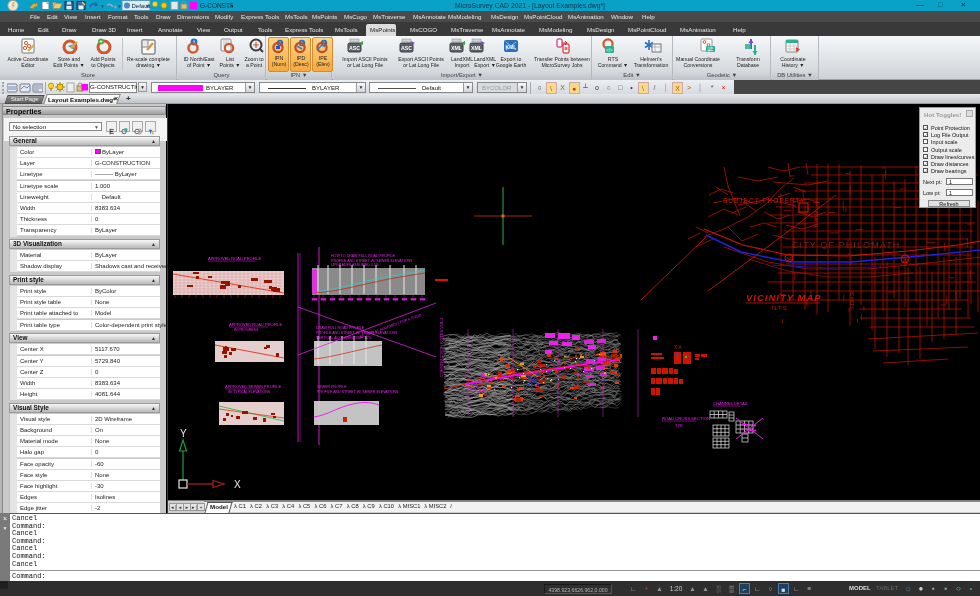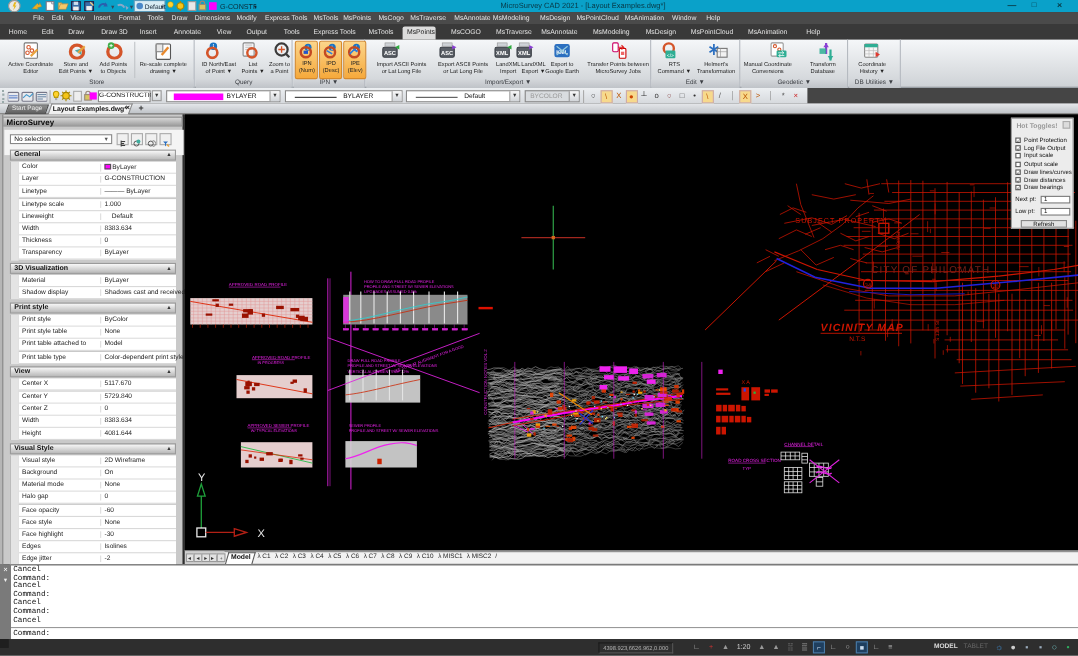--- a/index.html
+++ b/index.html
@@ -384,21 +384,21 @@
 <div class="abs" id="doctabs">
 <div class="abs" style="left:6px;top:0.5px;width:37px;height:9px;background:linear-gradient(#8c8c8c,#5f5f5f);transform:skewX(-20deg);border:1px solid #4a4a4a;"></div>
 <div class="abs" style="left:11px;top:1.5px;font-size:5.8px;color:#f2f2f2;">Start Page</div>
 <div class="abs" style="left:45px;top:0px;width:74px;height:10px;background:linear-gradient(#fefefe,#ececec);transform:skewX(-20deg);border:1px solid #8a8a8a;border-bottom:none;"></div>
 <div class="abs" style="left:48px;top:1.5px;font-size:6.2px;font-weight:bold;color:#111;">Layout Examples.dwg*</div>
 <div class="abs" style="left:114px;top:0.5px;font-size:7px;font-weight:bold;color:#222;">×</div>
 <div class="abs" style="left:126px;top:0px;font-size:8px;font-weight:bold;color:#333;">+</div>
 </div>
 <div class="abs" id="props">
       <div class="abs" style="left:2px;top:2px;width:164px;height:9px;background:linear-gradient(#d8d8d8,#9f9f9f);border:1px solid #8a8a8a;"></div>
-      <div class="abs" style="left:6px;top:2.5px;font-size:7.2px;font-weight:bold;color:#0a0a0a;">MicroSurvey</div>
+      <div class="abs" style="left:6px;top:2.5px;font-size:7.2px;font-weight:bold;color:#0a0a0a;">Properties</div>
       <div class="abs" style="left:0px;top:0px;width:3px;height:409px;background:#b5b5b5;border-right:1px solid #888;"></div>
       <div class="abs" style="left:4px;top:14px;width:163px;height:23px;background:#f4f4f4;"></div>
       <div class="combo" style="left:9px;top:18px;width:93px;height:9px;">
         <div style="position:absolute;left:3px;top:1px;">No selection</div>
         <div style="position:absolute;right:2px;top:1px;font-size:5px;color:#555;">▼</div>
       </div>
       <div class="abs" style="left:106px;top:17px;width:11px;height:11px;background:#f0f0f0;border:1px solid #aaa;"><svg width="9" height="9" viewBox="0 0 9 10">
           <path d="M3 2v6M3 3h4M3 5h3M3 7h4" stroke="#333" fill="none"></path>
         </svg></div>
       <div class="abs" style="left:119px;top:17px;width:11px;height:11px;background:#f0f0f0;border:1px solid #aaa;"><svg width="9" height="9" viewBox="0 0 9 10">

